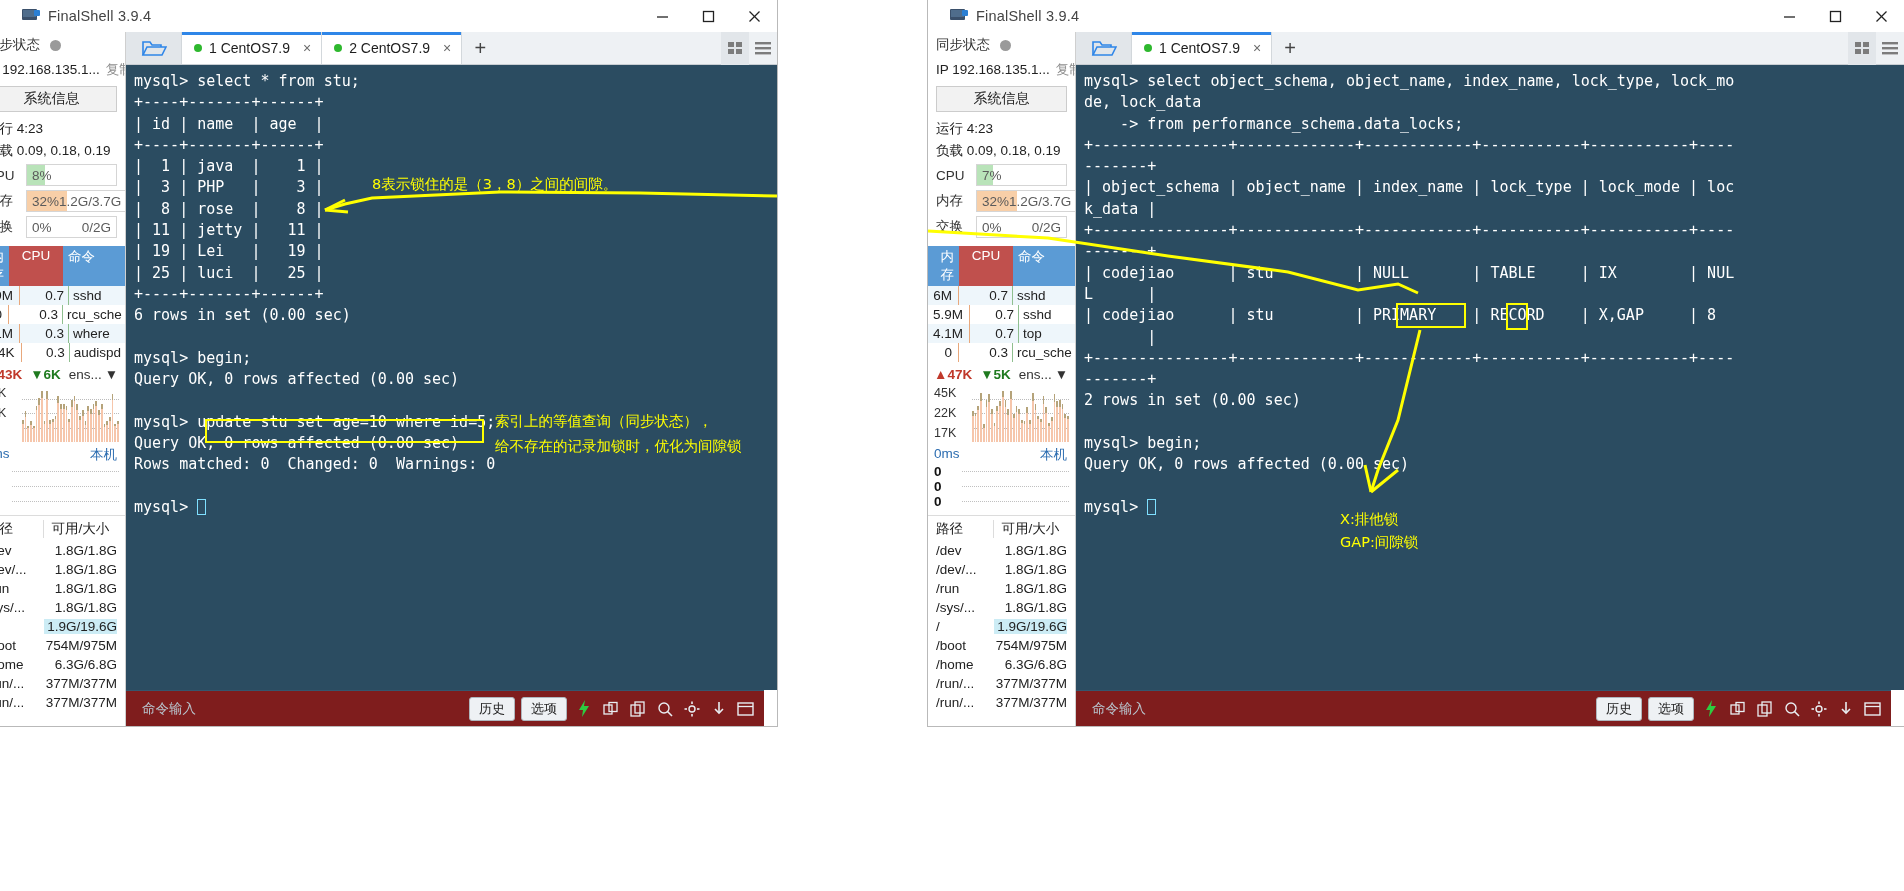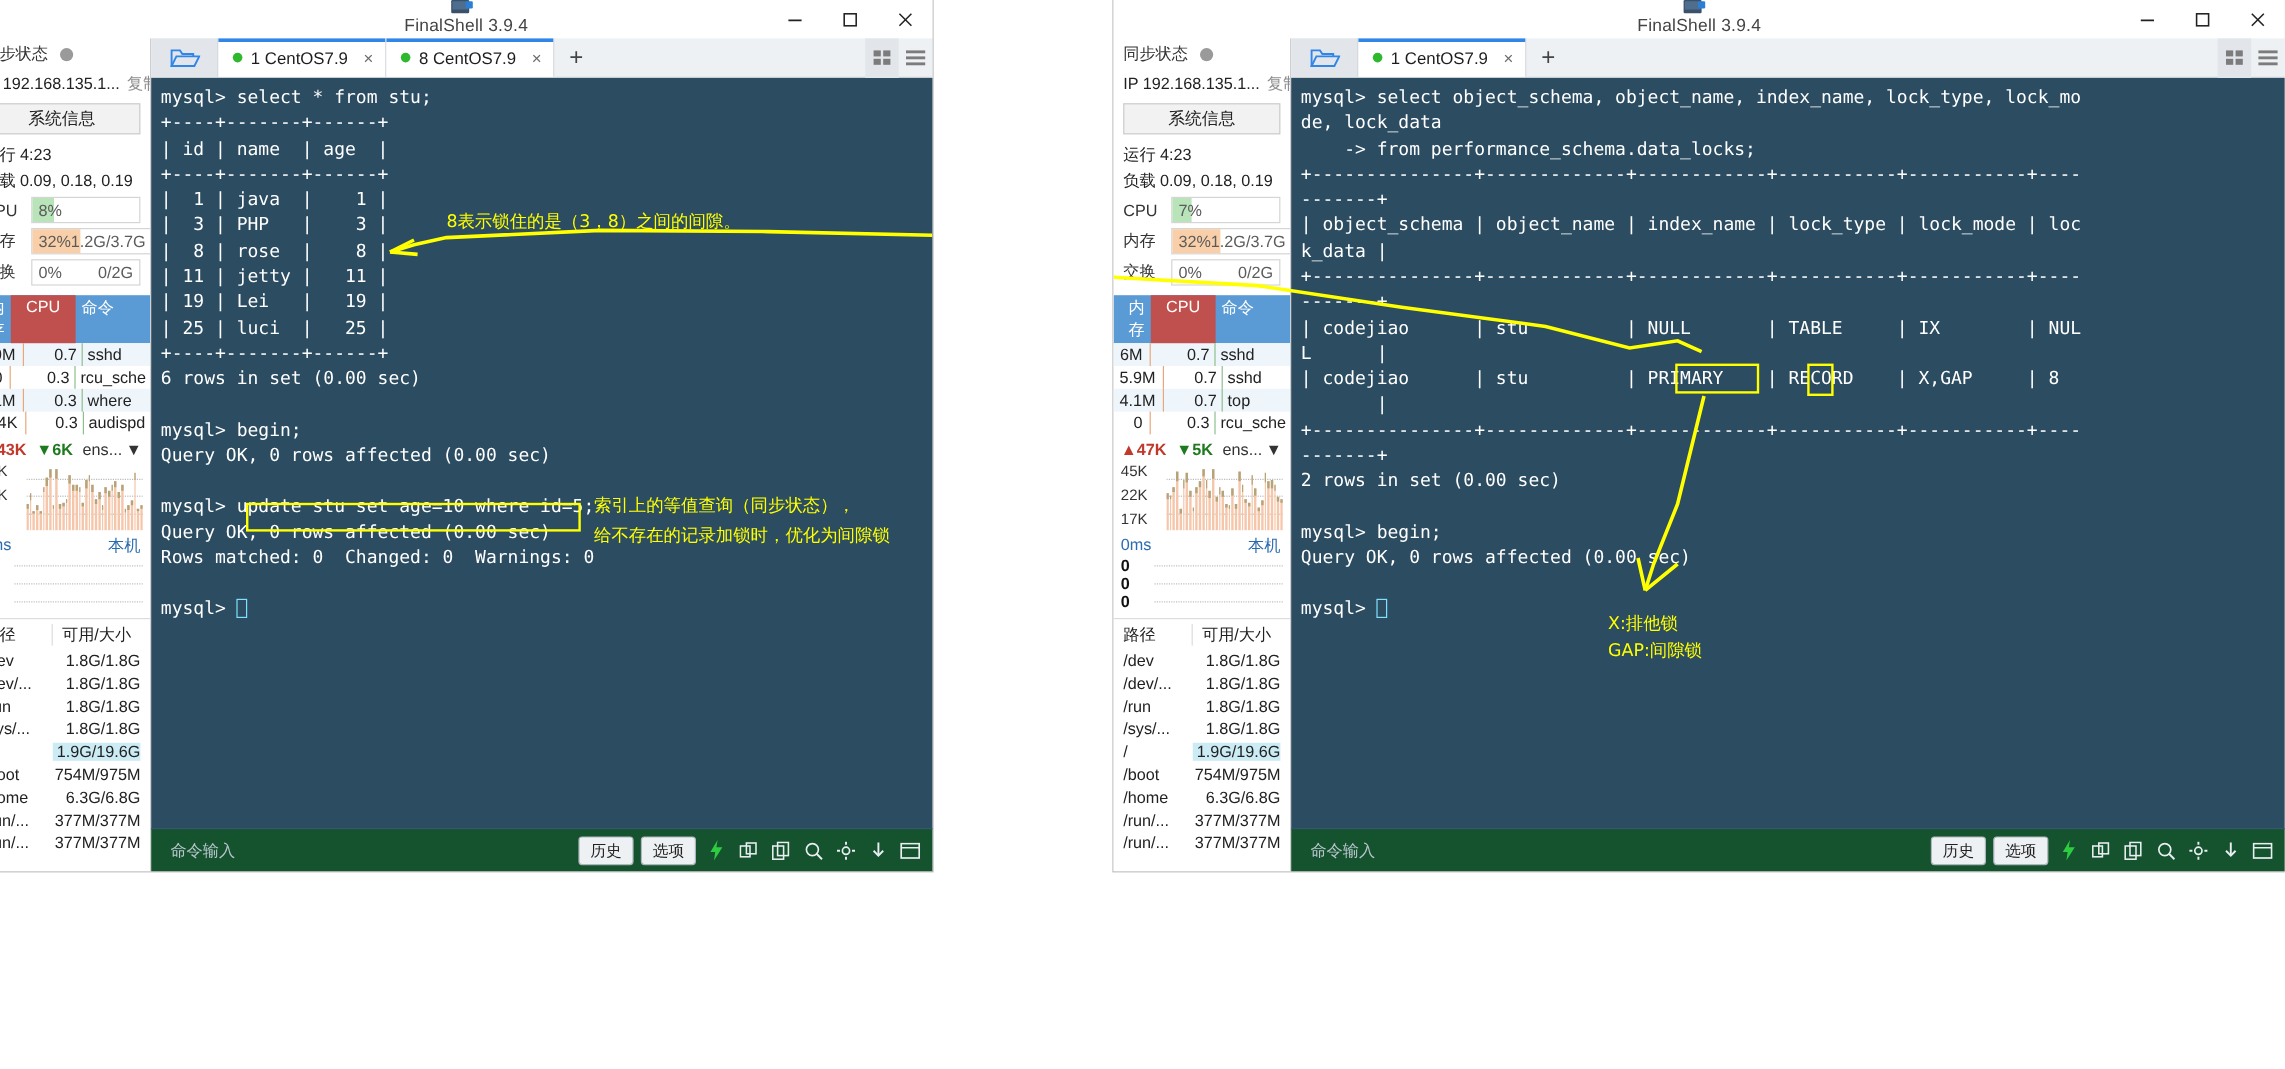--- a/index.html
+++ b/index.html
@@ -9,21 +9,21 @@
     overflow: hidden;
     background: #ffffff;
     font-family: "Liberation Sans", sans-serif;
   }
   #root { position: relative; width: 1904px; height: 891px; background:#fff; }
 
   
   .window { position: absolute; background:#fff; }
   .titlebar {
     height: 32px; background:#ffffff; display:flex; align-items:center;
-    padding-left: 0; position: relative; flex-direction: column;
+    padding-left: 22px; position: relative;
   }
   .app-icon {
     width: 18px; height: 14px; margin-right: 8px; position: relative; flex: none;
   }
   .app-icon .screen { position:absolute; left:0; top:0; width:15px; height:11px; background:#3a506b; border-radius:1px;}
   .app-icon .screen:after{content:"";position:absolute;left:1px;top:1px;width:13px;height:7px;background:#4f6d8c;}
   .app-icon .dot { position:absolute; right:0; top:1px; width:6px; height:6px; background:#2a7fd4; border-radius:1px;}
   .app-title { font-size: 14.5px; color:#444; letter-spacing:.2px; }
   .win-btns { position:absolute; right:0; top:0; height:32px; display:flex; }
   .win-btn { width:46px; height:32px; display:flex; align-items:center; justify-content:center; color:#333; }
@@ -129,22 +129,22 @@
     font-family:"DejaVu Sans Mono","Liberation Mono", monospace;
     font-size:15px; line-height:21.3px;
     padding:6px 0 0 8px;
     overflow:hidden;
     white-space:pre;
   }
   .term .line { height:21.3px; }
 
   
   .botbar {
-    position:absolute; left:0; right:0; bottom:0; height:36px;
-    background:#14532d; display:flex; align-items:center; padding:0 8px;
+    position:absolute; left:0; right:13px; bottom:0; height:36px;
+    background:#7f1d1d; display:flex; align-items:center; padding:0 8px;
     border-top:1px solid #35576e;
   }
   .cmd-placeholder { color:#b9c6cf; font-size:13.5px; padding-left:8px;}
   .bot-right { margin-left:auto; display:flex; align-items:center; gap:6px; }
   .pill {
     background:#eef1f4; border:1px solid #aeb6bd; border-radius:3px;
     font-size:13px; color:#222; padding:2px 9px; cursor:pointer;
   }
   .bi { width:21px; height:21px; display:flex;align-items:center;justify-content:center; cursor:pointer;}
 
@@ -454,21 +454,21 @@
         </svg>
       </div>
       <div id="L-tabs" style="display:flex;">
           <div class="tab">
             <span class="led"></span>
             <span>1 CentOS7.9</span>
             <span class="x">×</span>
           </div>
           <div class="tab" style="background: rgb(255, 255, 255);">
             <span class="led"></span>
-            <span>8 CentOS7.9</span>
+            <span>2 CentOS7.9</span>
             <span class="x">×</span>
           </div>
         </div>
       <div class="tab-add">+</div>
       <div class="tabbar-right">
         <div class="tb-ico active">
           <svg width="16" height="16" viewBox="0 0 16 16">
             <rect x="1" y="2" width="6" height="5" fill="#7c7c7c"></rect>
               <rect x="9" y="2" width="6" height="5" fill="#7c7c7c"></rect>
             <rect x="1" y="9" width="6" height="5" fill="#7c7c7c"></rect>

